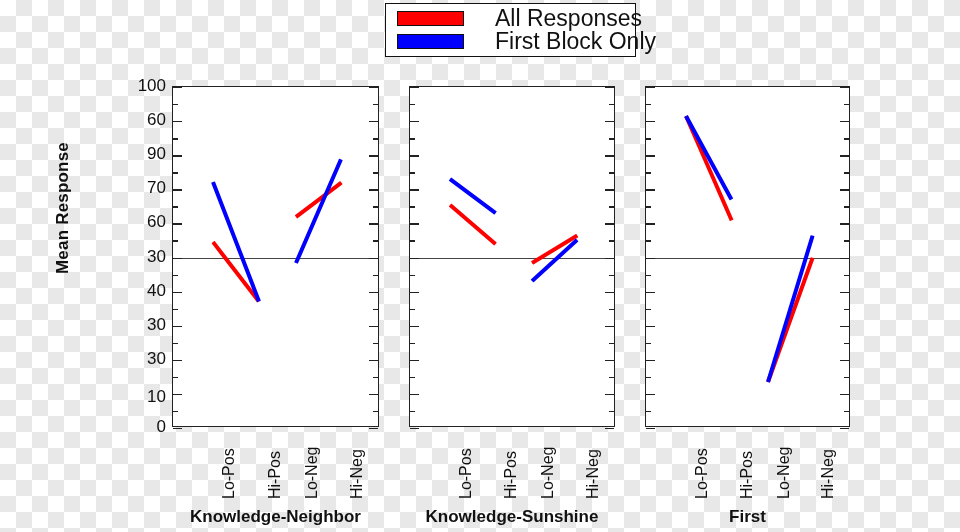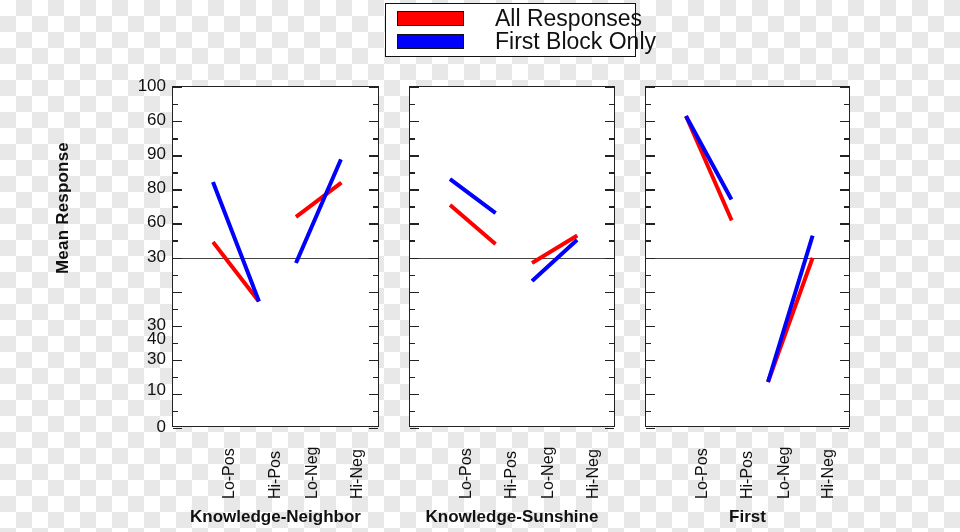--- a/index.html
+++ b/index.html
@@ -132,27 +132,27 @@
     <div class="legend-row">
       <span class="swatch" style="background: rgb(0, 0, 255);"></span>
       <span class="legend-label">First Block Only</span>
     </div>
   </div>
 
   <div class="ylabel">Mean Response</div>
 
   <div class="ytick-labels">
       <span style="top: 341px;">0</span>
-      <span style="top: 304px;">10</span>
+      <span style="top: 311px;">10</span>
       <span style="top: 272.8px;">30</span>
       <span style="top: 238.7px;">30</span>
-      <span style="top: 204.6px; margin-top: 48px;">40</span>
+      <span style="top: 204.6px;">40</span>
       <span style="top: 170.5px;">30</span>
       <span style="top: 136.4px;">60</span>
-      <span style="top: 102.3px;">80</span>
+      <span style="top: 102.3px;">70</span>
       <span style="top: 68.2px;">90</span>
       <span style="top: 34.1px;">60</span>
       <span style="top: 0px;">100</span>
     </div>
 
   <div id="panels">
       <div class="panel" style="left: 172px; width: 207px;">
         <div class="midline" style="top: 170.5px;"></div>
         <div class="tick left major" style="top: 341px;"></div>
         <div class="tick right major" style="top: 341px;"></div>

